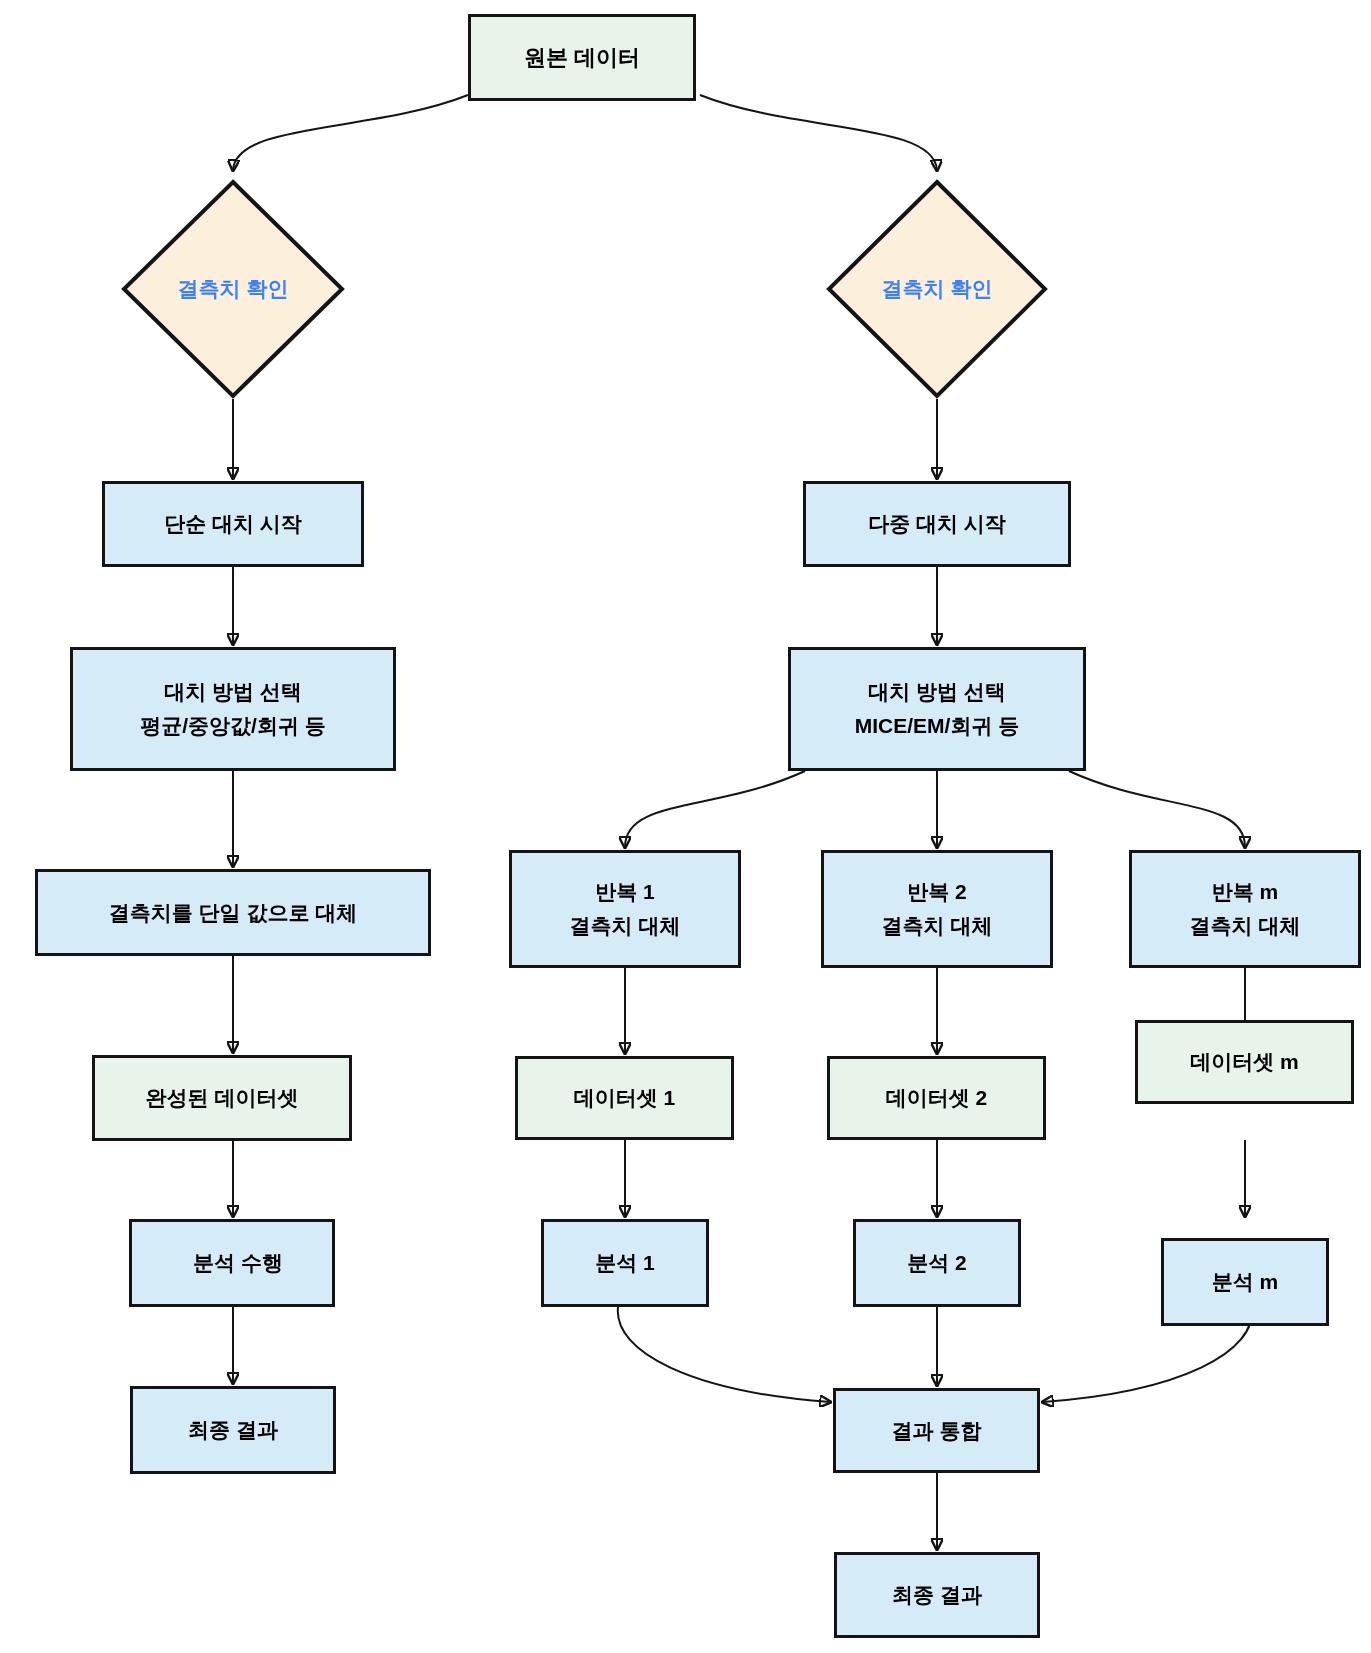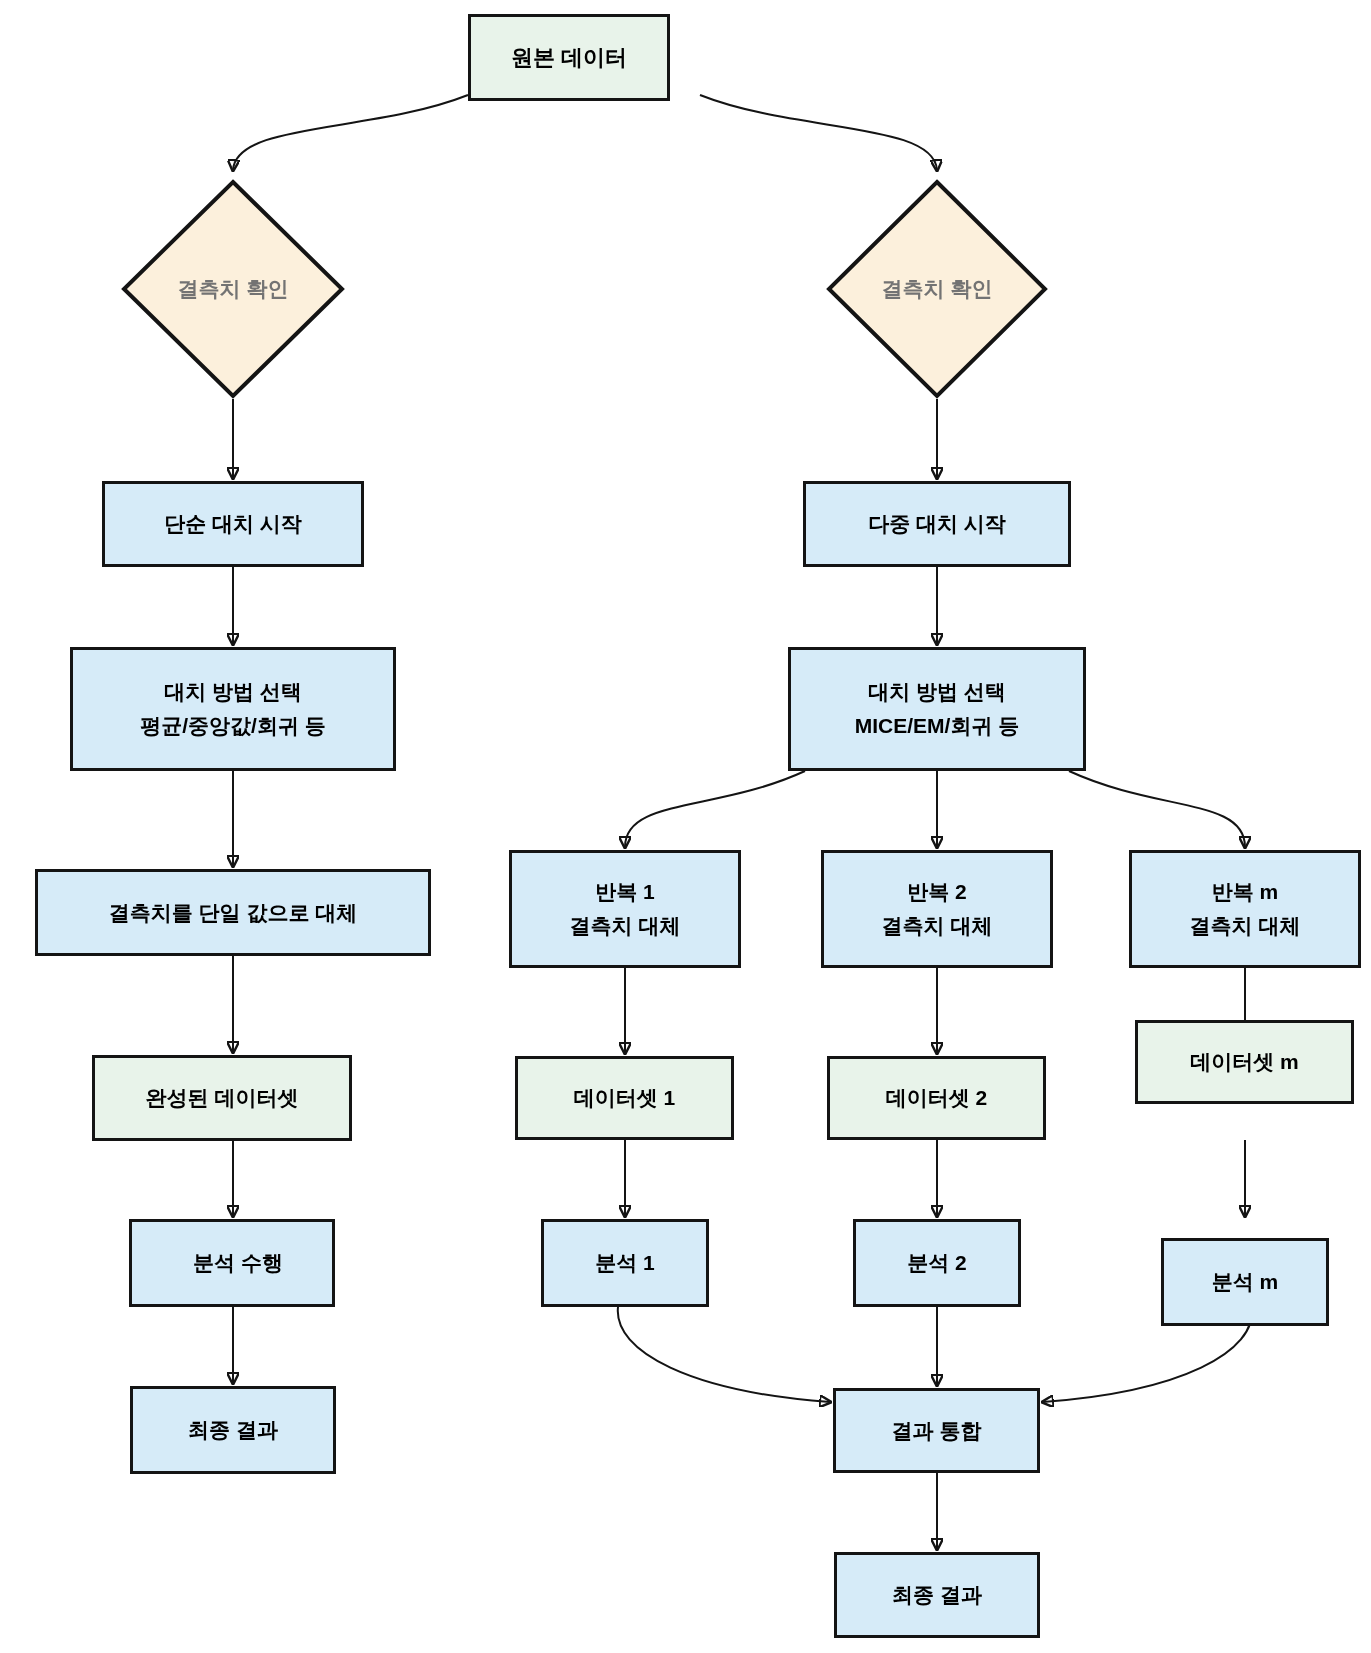--- a/index.html
+++ b/index.html
@@ -15,21 +15,21 @@
     white-space:pre-line;
   }
   .blue{background:#d6ebf8;}
   .green{background:#e8f3ea;}
   .root-node{font-size:22px;}
   .diamond{position:absolute;}
   .diamond svg{position:absolute;left:0;top:0;display:block;}
   .dlabel{
     position:absolute;left:0;top:0;width:100%;height:100%;
     display:flex;align-items:center;justify-content:center;
-    font-weight:bold;font-size:21px;color:#737373;text-align:center;
+    font-weight:bold;font-size:21px;color:#3b82f6;text-align:center;
   }
 </style>
 </head>
 <body>
 
 <div id="canvas">
 
   <svg id="edges" width="1371" height="1653" viewBox="0 0 1371 1653">
     <defs>
       <marker id="arr" viewBox="0 0 10 10" refX="8.5" refY="5" markerWidth="13" markerHeight="12" markerUnits="userSpaceOnUse" orient="auto">
@@ -54,21 +54,21 @@
     <path d="M 1245 968 L 1245 1053" marker-end="url(#arr)"></path>
     <path d="M 625 1140 L 625 1216" marker-end="url(#arr)"></path>
     <path d="M 937 1140 L 937 1216" marker-end="url(#arr)"></path>
     <path d="M 1245 1140 L 1245 1216" marker-end="url(#arr)"></path>
     <path d="M 618 1307 C 613 1352, 692 1392, 830 1402" marker-end="url(#arr)"></path>
     <path d="M 937 1307 L 937 1385" marker-end="url(#arr)"></path>
     <path d="M 1252 1307 C 1257 1352, 1181 1392, 1043 1402" marker-end="url(#arr)"></path>
     <path d="M 937 1473 L 937 1549" marker-end="url(#arr)"></path>
   </svg>
 
-  <div class="node green root-node" style="left:468px;top:14px;width:202px;height:87px;">원본 데이터</div>
+  <div class="node green root-node" style="left:468px;top:14px;width:228px;height:87px;">원본 데이터</div>
 
   <div class="diamond" style="left:121px;top:179px;width:224px;height:220px;">
     <svg width="224" height="220" viewBox="0 0 224 220">
       <polygon points="112,3 221,110 112,217 3,110" fill="#fcf0dc" stroke="#141414" stroke-width="4"></polygon>
     </svg>
     <div class="dlabel">결측치 확인</div>
   </div>
 
   <div class="diamond" style="left:826px;top:179px;width:222px;height:220px;">
     <svg width="222" height="220" viewBox="0 0 222 220">

